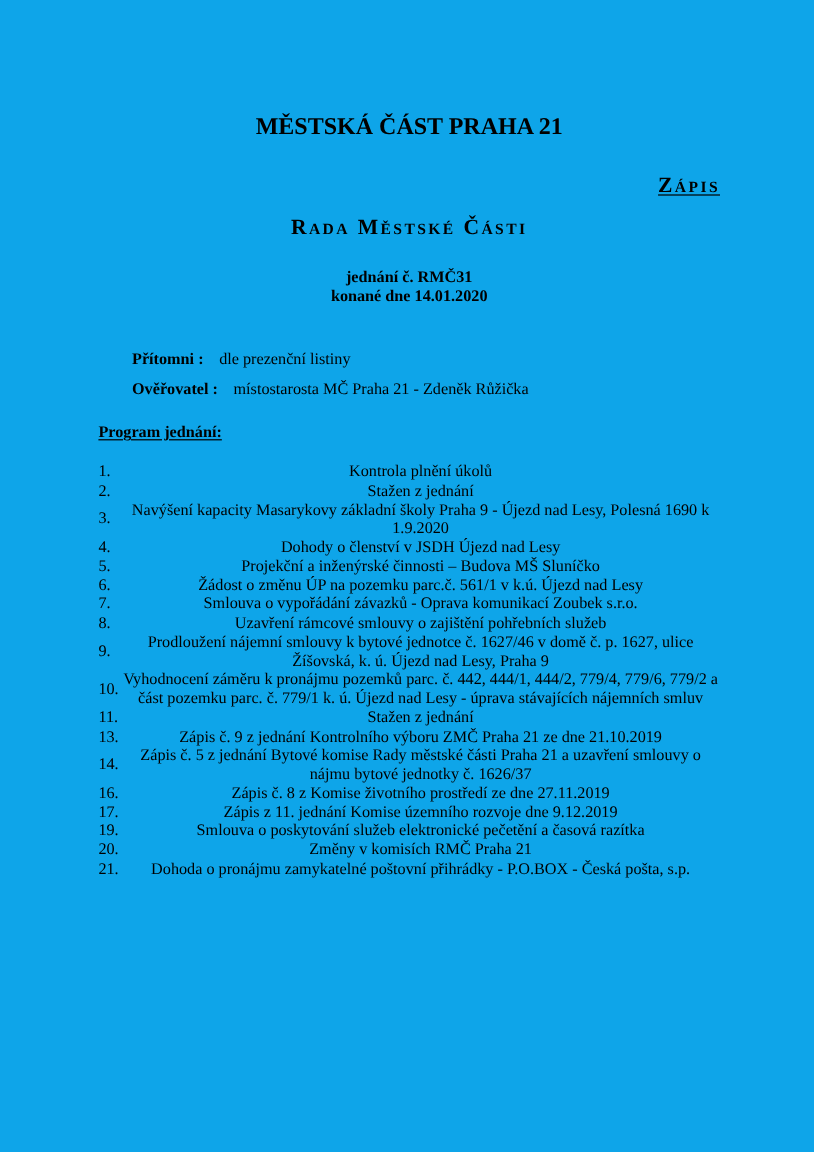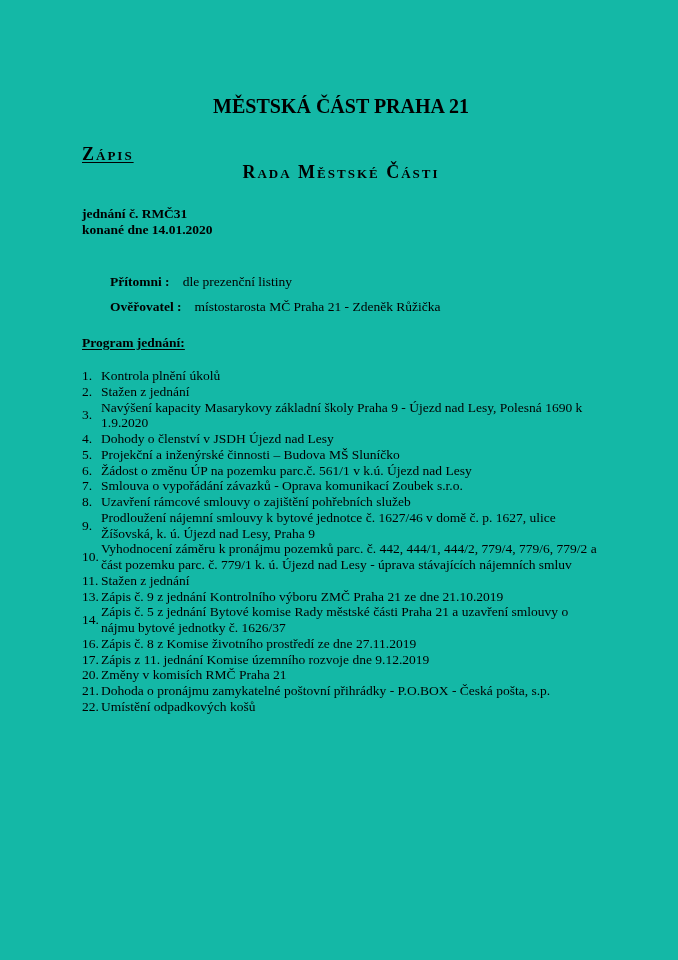--- a/index.html
+++ b/index.html
@@ -5,55 +5,56 @@
   html, body {
     margin: 0;
     padding: 0;
     background: #ffffff;
   }
   .page {
     position: relative;
     width: 678px;
     height: 960px;
     margin: 0 auto;
-    background: #14b8a6;
+    background: #0ea5e9;
     color: #000000;
     font-family: "Liberation Serif", "DejaVu Serif", serif;
     box-sizing: border-box;
     padding: 96px 78px 0 82px;
     overflow: hidden;
   }
   .doc-title {
     text-align: center;
     font-weight: bold;
     font-size: 20px;
     line-height: 20px;
   }
   .doc-subtitle {
     margin-top: 29px;
-    text-align: left;
+    text-align: right;
     font-weight: bold;
     font-size: 18px;
     line-height: 18px;
     font-variant: small-caps;
     letter-spacing: 2px;
     text-decoration: underline;
     text-underline-offset: 2px;
   }
   .doc-body-name {
+    margin-top: 17px;
     text-align: center;
     font-weight: bold;
     font-size: 18px;
     line-height: 18px;
     font-variant: small-caps;
     letter-spacing: 2px;
   }
   .meeting-info {
     margin-top: 25px;
-    text-align: left;
+    text-align: center;
     font-weight: bold;
     font-size: 13.5px;
     line-height: 16px;
   }
   .meta-block {
     margin-top: 36px;
     margin-left: 28px;
   }
   .meta-line {
     font-size: 13.5px;
@@ -83,20 +84,21 @@
     display: flex;
     align-items: center;
   }
   .agenda-num {
     flex: 0 0 auto;
     min-width: 19px;
     align-self: center;
   }
   .agenda-text {
     flex: 1 1 auto;
+    text-align: center;
   }
 </style>
 </head>
 <body>
 
 <div class="page">
 
   <div class="doc-title">MĚSTSKÁ ČÁST PRAHA 21</div>
 
   <div class="doc-subtitle">Zápis</div>
@@ -174,26 +176,26 @@
       </div>
       <div class="agenda-item">
         <span class="agenda-num">16.</span>
         <span class="agenda-text">Zápis č. 8 z Komise životního prostředí ze dne 27.11.2019</span>
       </div>
       <div class="agenda-item">
         <span class="agenda-num">17.</span>
         <span class="agenda-text">Zápis z 11. jednání Komise územního rozvoje dne 9.12.2019</span>
       </div>
       <div class="agenda-item">
+        <span class="agenda-num">19.</span>
+        <span class="agenda-text">Smlouva o poskytování služeb elektronické pečetění a časová razítka</span>
+      </div>
+      <div class="agenda-item">
         <span class="agenda-num">20.</span>
         <span class="agenda-text">Změny v komisích RMČ Praha 21</span>
       </div>
       <div class="agenda-item">
         <span class="agenda-num">21.</span>
         <span class="agenda-text">Dohoda o pronájmu zamykatelné poštovní přihrádky - P.O.BOX - Česká pošta, s.p.</span>
       </div>
-      <div class="agenda-item">
-        <span class="agenda-num">22.</span>
-        <span class="agenda-text">Umístění odpadkových košů</span>
-      </div>
     </div>
 
 </div>
 
 </body></html>

